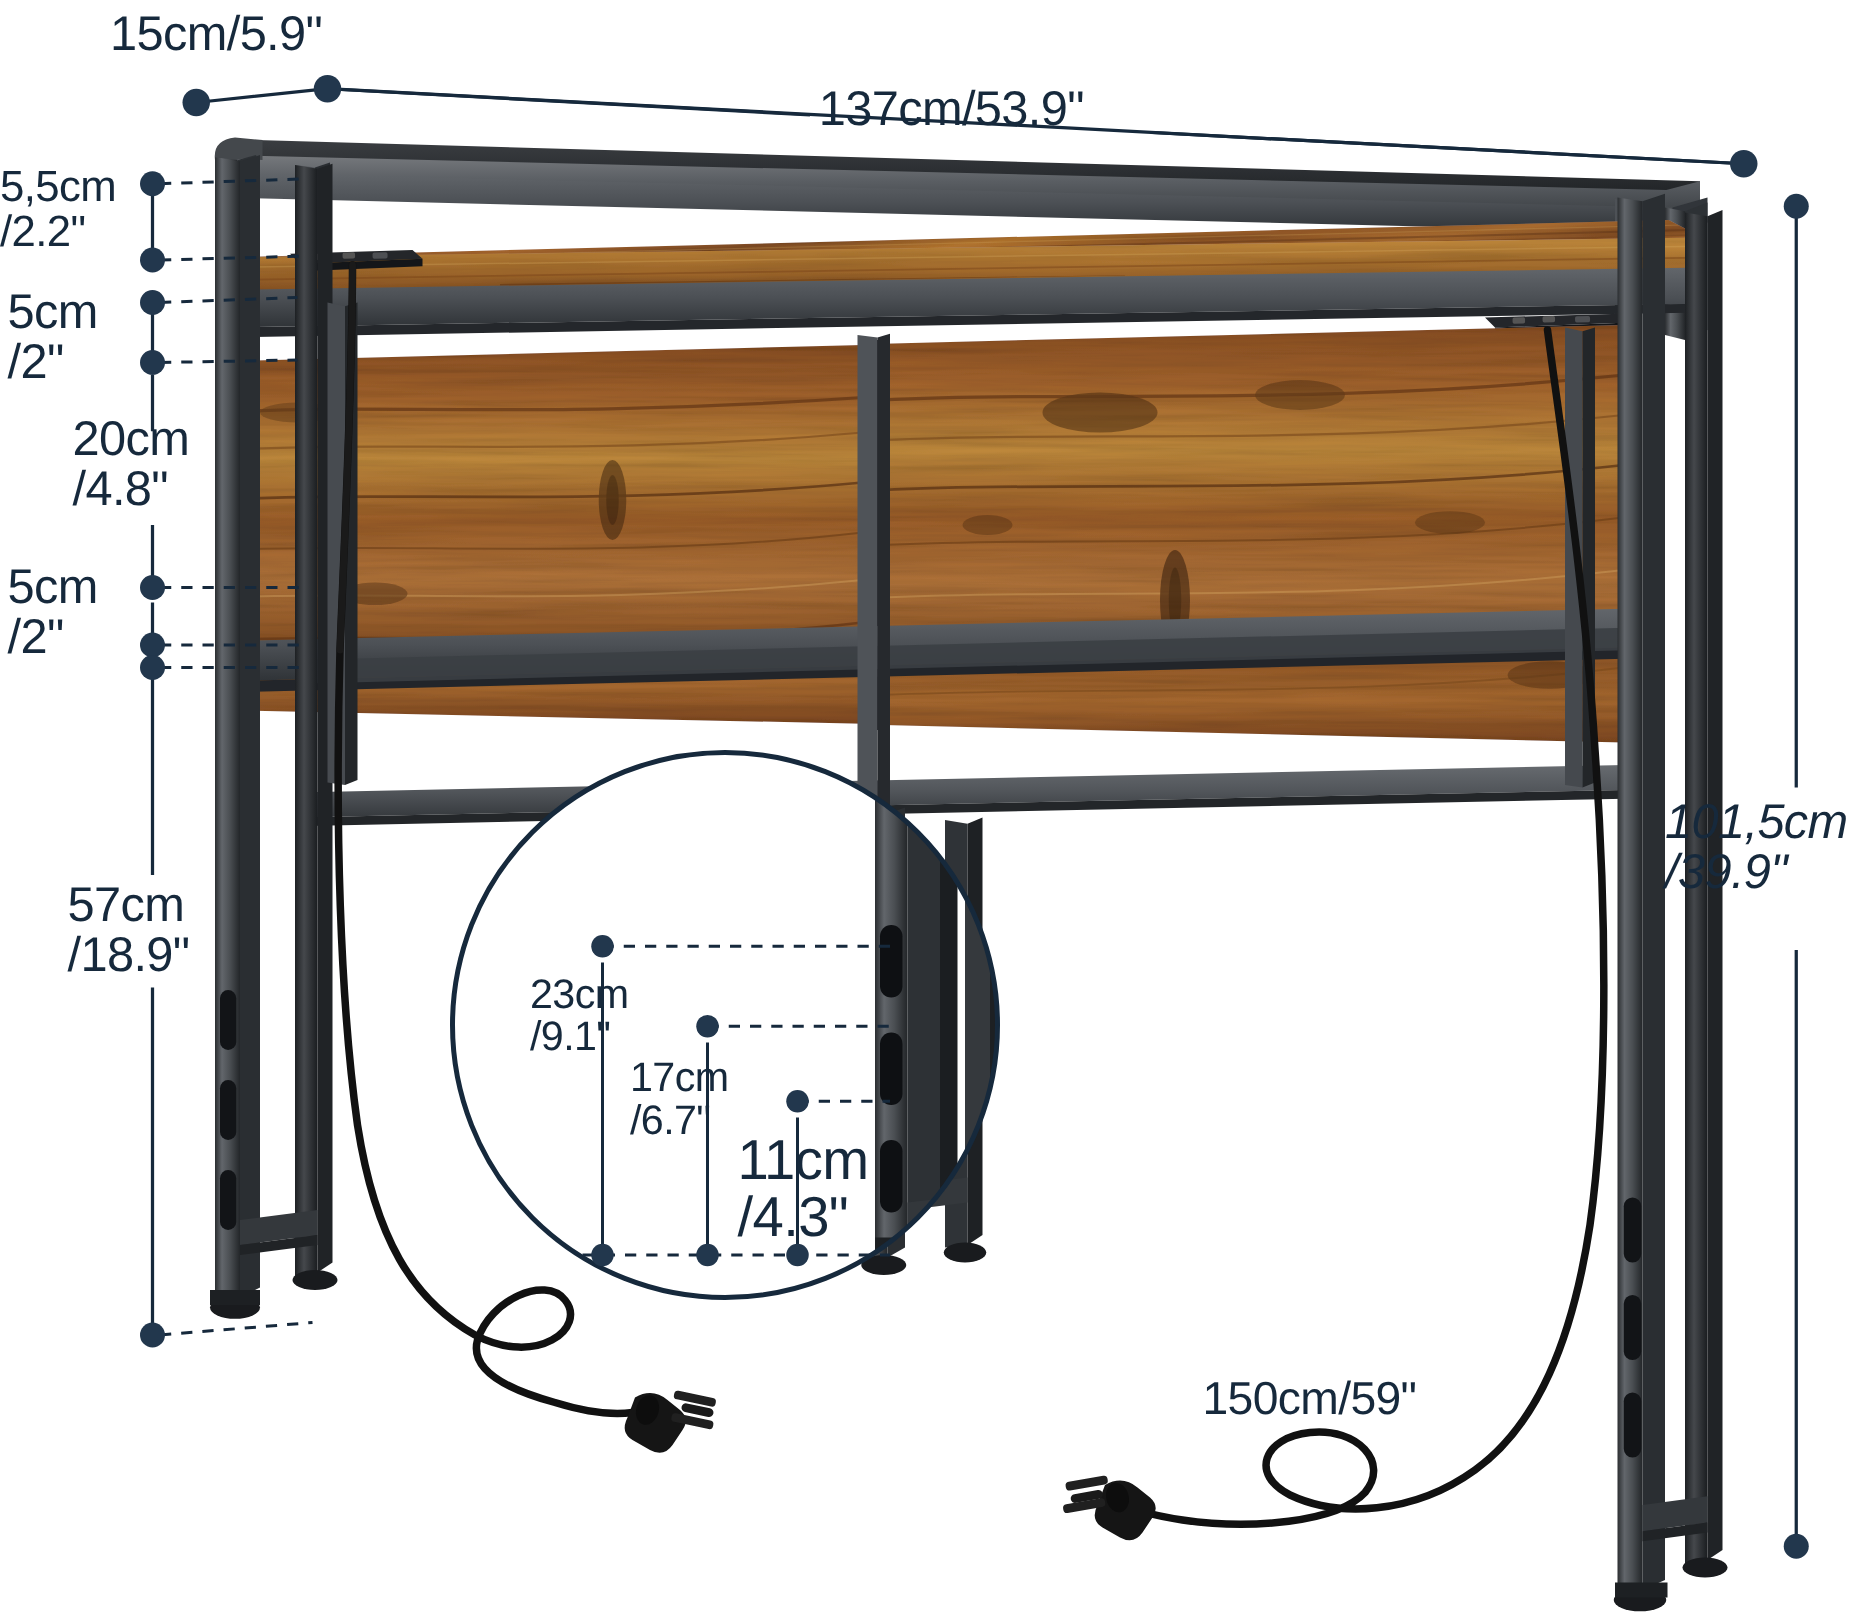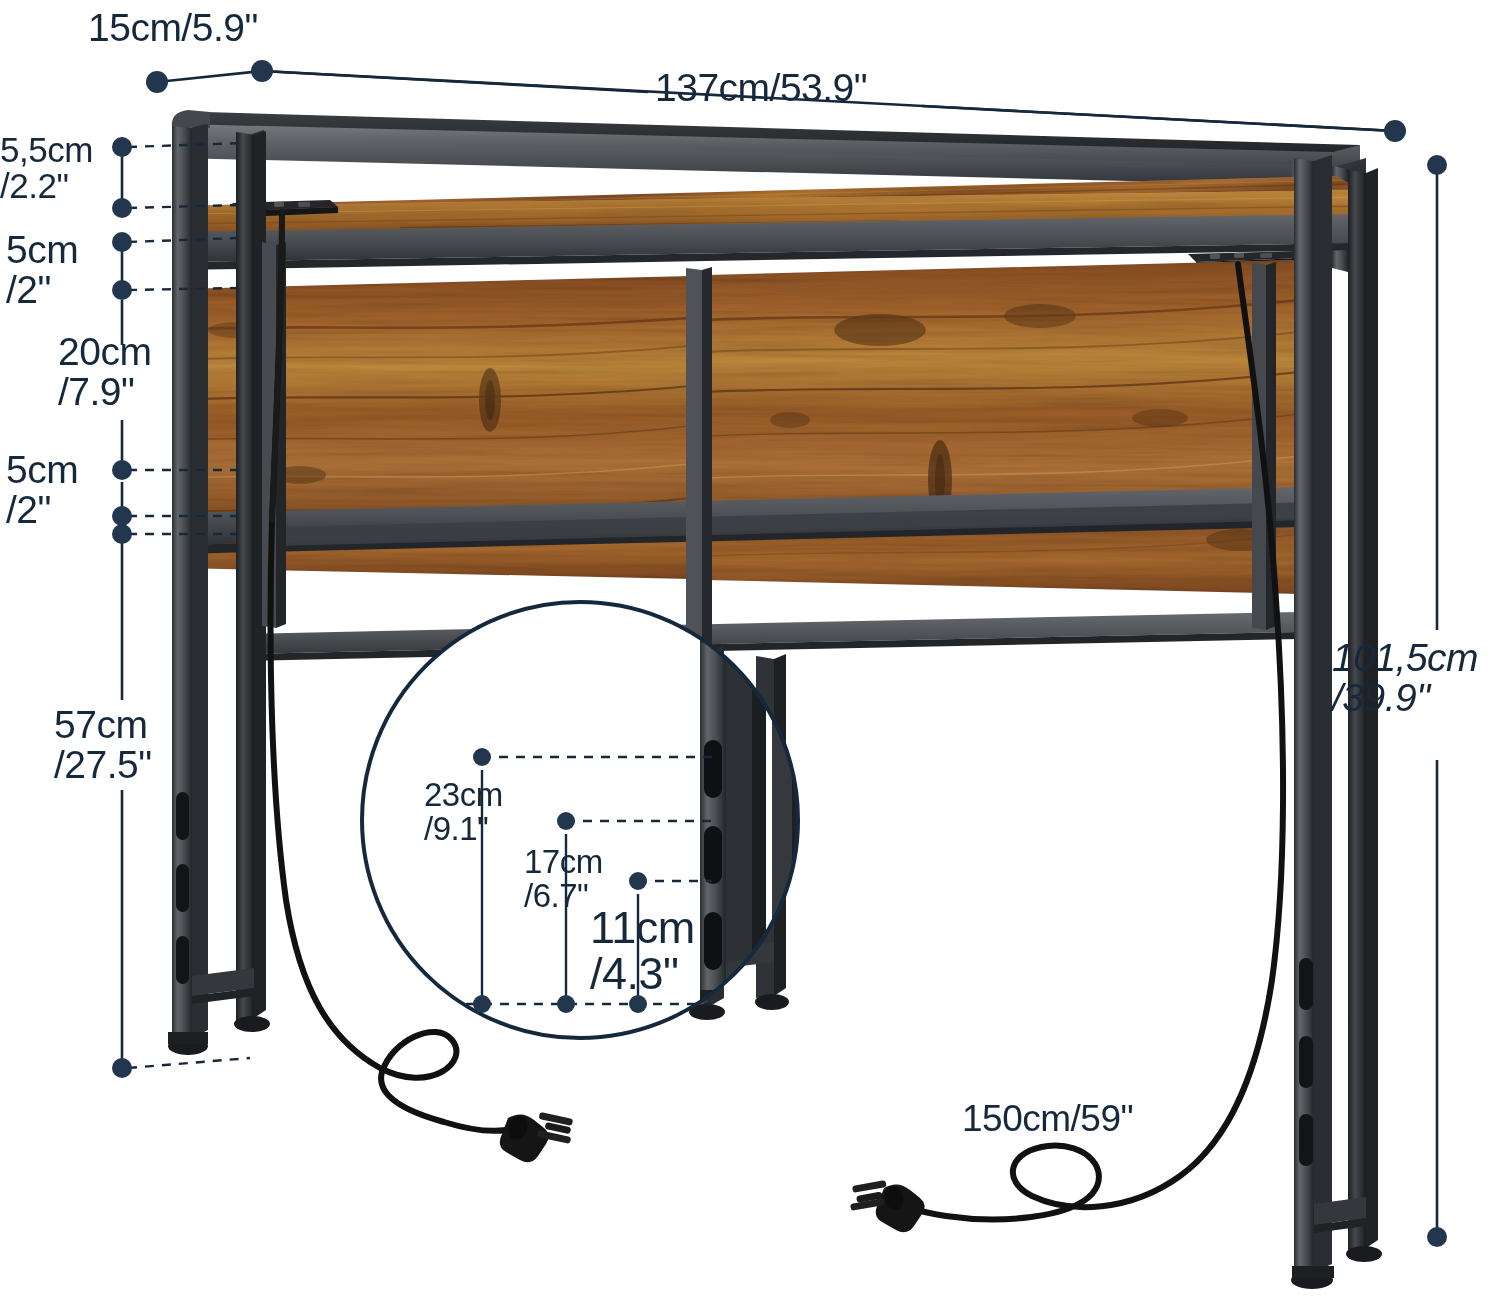--- a/index.html
+++ b/index.html
@@ -25,21 +25,21 @@
   }
   .lbl-15   {left:88px;  top:8px;  font-size:39px;}
   .lbl-137  {left:655px; top:68px; font-size:39px;}
   .lbl-55   {left:0;   top:132px;font-size:35px;text-align:left;}
   .lbl-5a   {left:6px;   top:230px;font-size:39px;}
   .lbl-20   {left:58px;  top:332px;font-size:39px;}
   .lbl-5b   {left:6px;   top:450px;font-size:39px;}
   .lbl-57   {left:54px;  top:705px;font-size:39px;}
   .lbl-1015 {left:1332px;top:638px;font-size:39px;font-style:italic;}
   .lbl-23   {left:424px; top:778px;font-size:33px;}
-  .lbl-17   {left:524px; top:845px;font-size:33px;}
+  .lbl-17   {left:504px; top:845px;font-size:33px;}
   .lbl-11   {left:590px; top:905px;font-size:45px;}
   .lbl-150  {left:962px; top:1100px;font-size:37px;}
 </style>
 </head>
 <body>
 
 <div id="stage">
 
   <svg class="layer" id="artLayer" viewBox="0 0 1500 1298">
     <defs>
@@ -434,25 +434,25 @@
     </g>
   </svg>
 
   <div class="dimlabel lbl-15">15cm/5.9"</div>
   <div class="dimlabel lbl-137">137cm/53.9"</div>
   <div class="dimlabel lbl-55">5,5cm
 /2.2"</div>
   <div class="dimlabel lbl-5a">5cm
 /2"</div>
   <div class="dimlabel lbl-20">20cm
-/7.9"</div>
+/4.8"</div>
   <div class="dimlabel lbl-5b">5cm
 /2"</div>
   <div class="dimlabel lbl-57">57cm
-/27.5"</div>
+/18.9"</div>
   <div class="dimlabel lbl-1015">101,5cm
 /39.9"</div>
   <div class="dimlabel lbl-23">23cm
 /9.1"</div>
   <div class="dimlabel lbl-17">17cm
 /6.7"</div>
   <div class="dimlabel lbl-11">11cm
 /4.3"</div>
   <div class="dimlabel lbl-150">150cm/59"</div>
 

